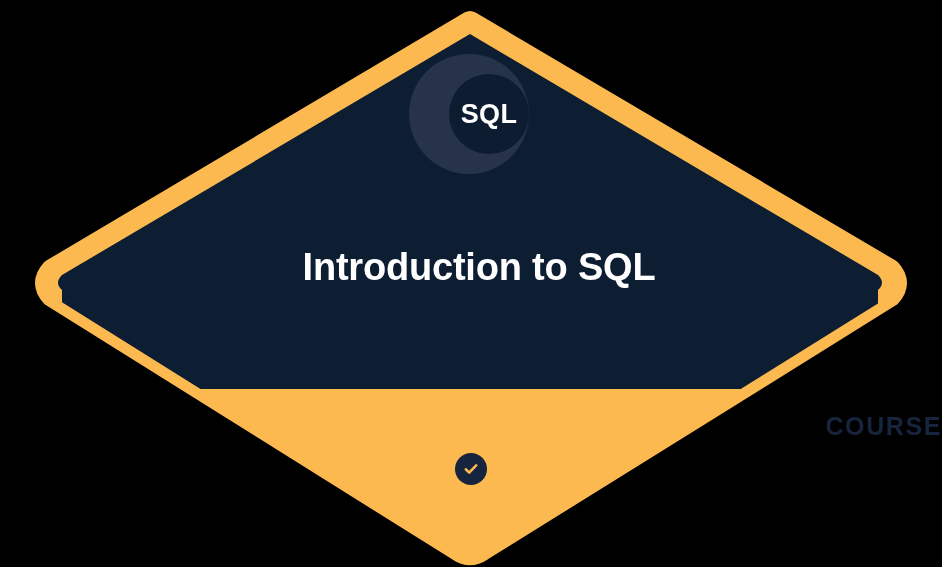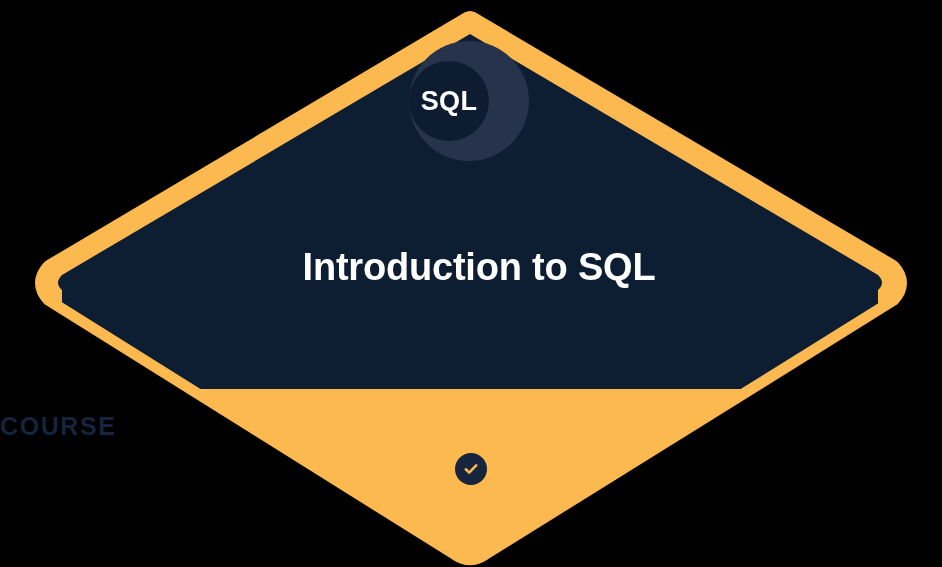--- a/index.html
+++ b/index.html
@@ -26,28 +26,28 @@
     top: 0;
     width: 942px;
     height: 567px;
     display: block;
   }
 
   
   .badge-ring {
     position: absolute;
     left: 409px;
-    top: 41px;
+    top: 54px;
     width: 120px;
     height: 120px;
     border-radius: 50%;
     background: #27334a;
     display: flex;
     align-items: center;
-    justify-content: flex-start;
+    justify-content: flex-end;
   }
   .badge-inner {
     width: 80px;
     height: 80px;
     border-radius: 50%;
     background: #0e1c31;
     display: flex;
     align-items: center;
     justify-content: center;
   }
@@ -75,21 +75,21 @@
     font-family: "Liberation Sans", sans-serif;
     margin-left: 8px;
   }
 
   
   .complete-block {
     position: absolute;
     left: 0;
     top: 409px;
     width: 942px;
-    text-align: left;
+    text-align: right;
   }
   .complete-line {
     color: #16243d;
     font-size: 25px;
     font-weight: bold;
     letter-spacing: 1.6px;
     line-height: 1.38;
     font-family: "Liberation Sans", sans-serif;
   }
   .check-wrap {

